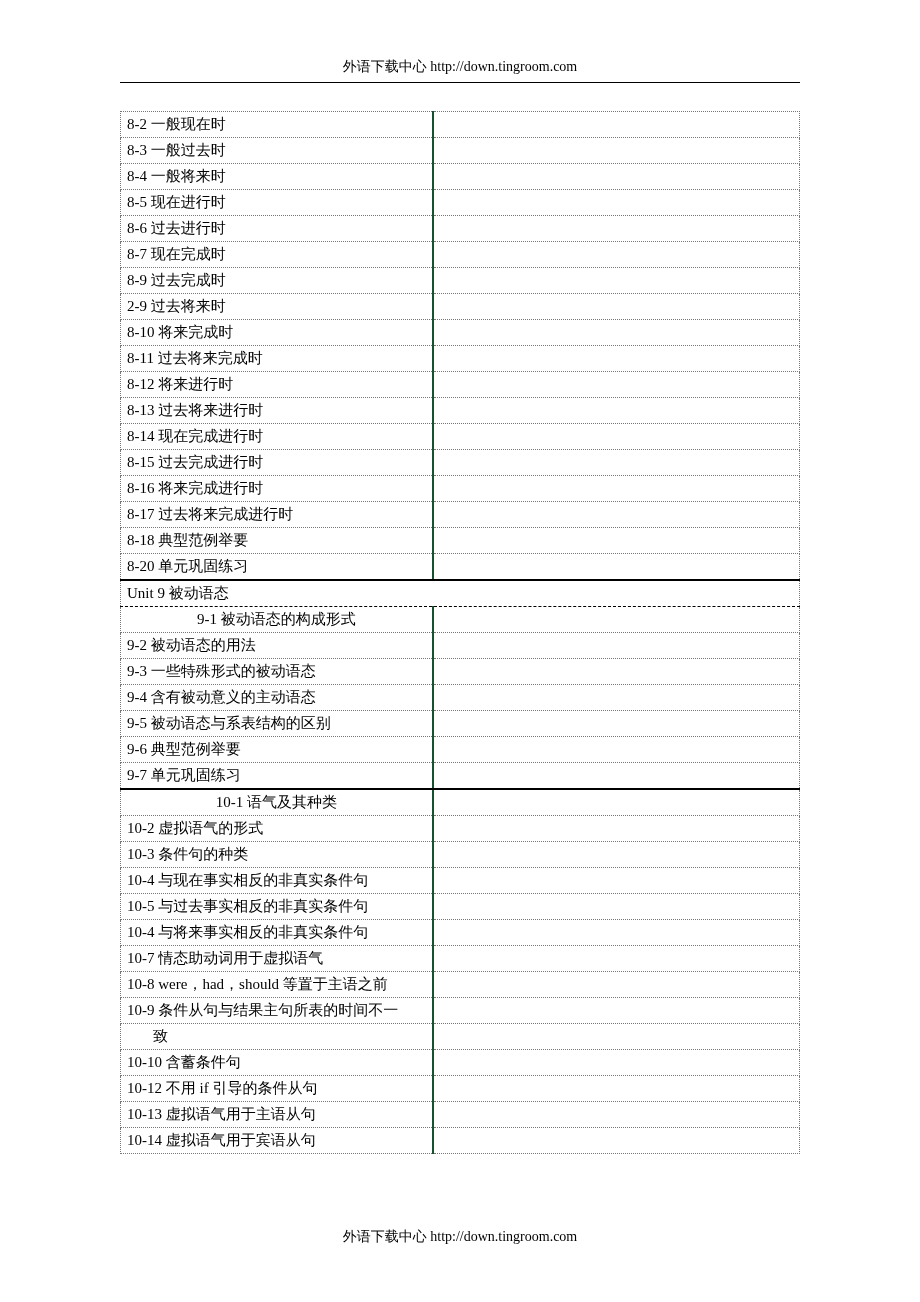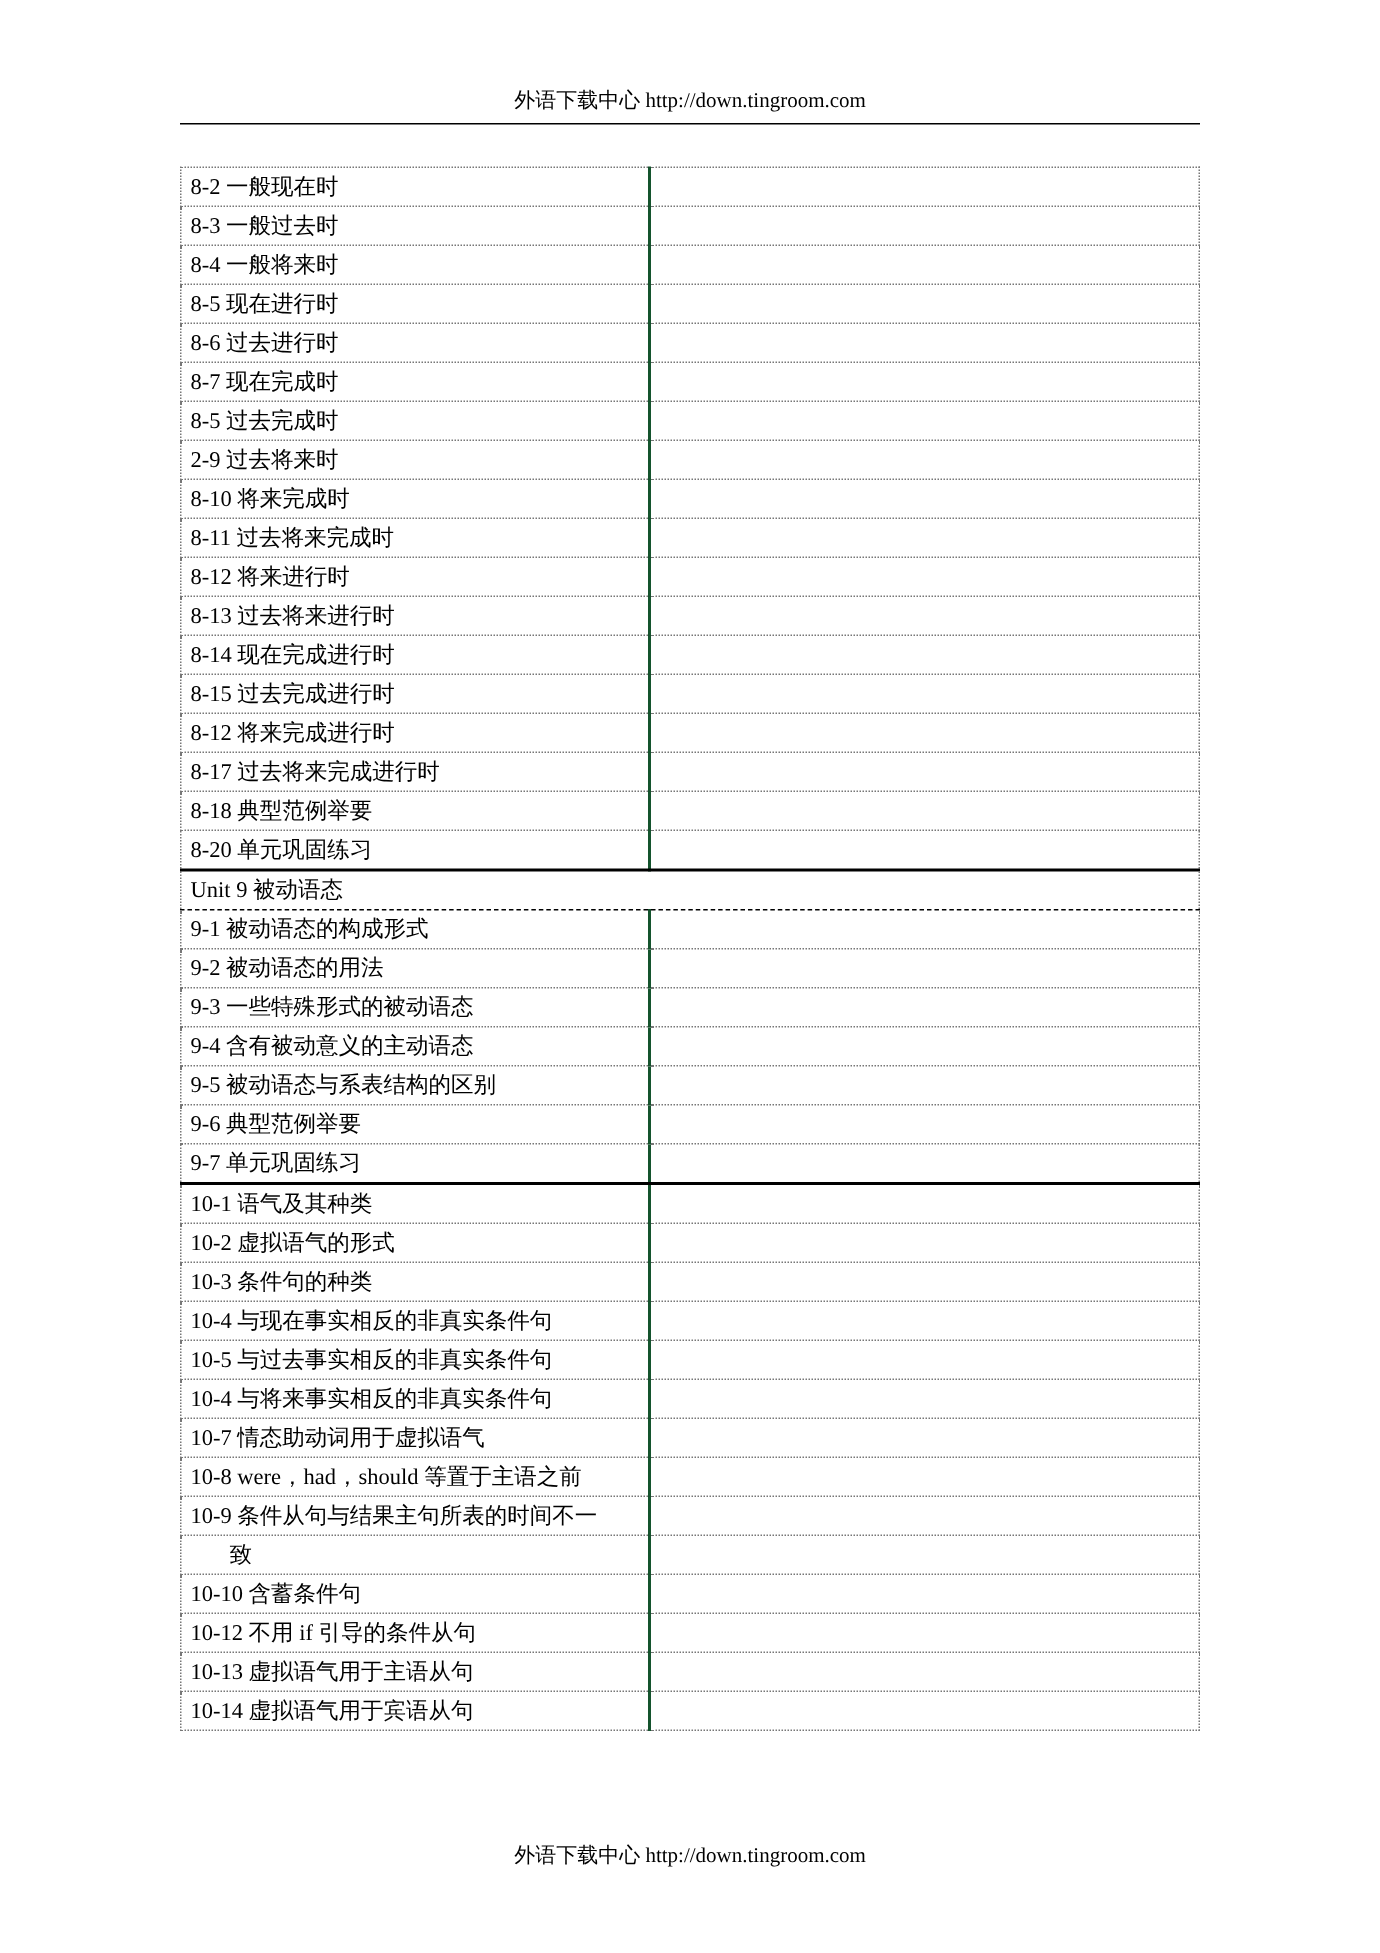--- a/index.html
+++ b/index.html
@@ -42,20 +42,21 @@
   td.right { width: 54%; }
   tr.unit-header td {
     border-top: 2px solid #000;
     border-bottom: 1px dashed #000;
   }
   tr.unit-end td {
     border-bottom: 2px solid #000;
   }
   tr.sub-header-after td {
     border-top: 1px dashed #000;
+    text-align: center;
   }
   td.left {
     border-right: 2px solid #14532d;
   }
   td.right {
     border-left: 2px solid #000;
   }
   tr.unit-header td.merged {
     border-right: 1px dotted #777;
   }
@@ -102,21 +103,21 @@
         </tr>
       <tr>
           <td class="left">8-6 过去进行时</td>
           <td class="right"></td>
         </tr>
       <tr>
           <td class="left">8-7 现在完成时</td>
           <td class="right"></td>
         </tr>
       <tr>
-          <td class="left">8-5 过去完成时</td>
+          <td class="left">8-9 过去完成时</td>
           <td class="right"></td>
         </tr>
       <tr>
           <td class="left">2-9 过去将来时</td>
           <td class="right"></td>
         </tr>
       <tr>
           <td class="left">8-10 将来完成时</td>
           <td class="right"></td>
         </tr>
@@ -134,21 +135,21 @@
         </tr>
       <tr>
           <td class="left">8-14 现在完成进行时</td>
           <td class="right"></td>
         </tr>
       <tr>
           <td class="left">8-15 过去完成进行时</td>
           <td class="right"></td>
         </tr>
       <tr>
-          <td class="left">8-12 将来完成进行时</td>
+          <td class="left">8-16 将来完成进行时</td>
           <td class="right"></td>
         </tr>
       <tr>
           <td class="left">8-17 过去将来完成进行时</td>
           <td class="right"></td>
         </tr>
       <tr>
           <td class="left">8-18 典型范例举要</td>
           <td class="right"></td>
         </tr>

